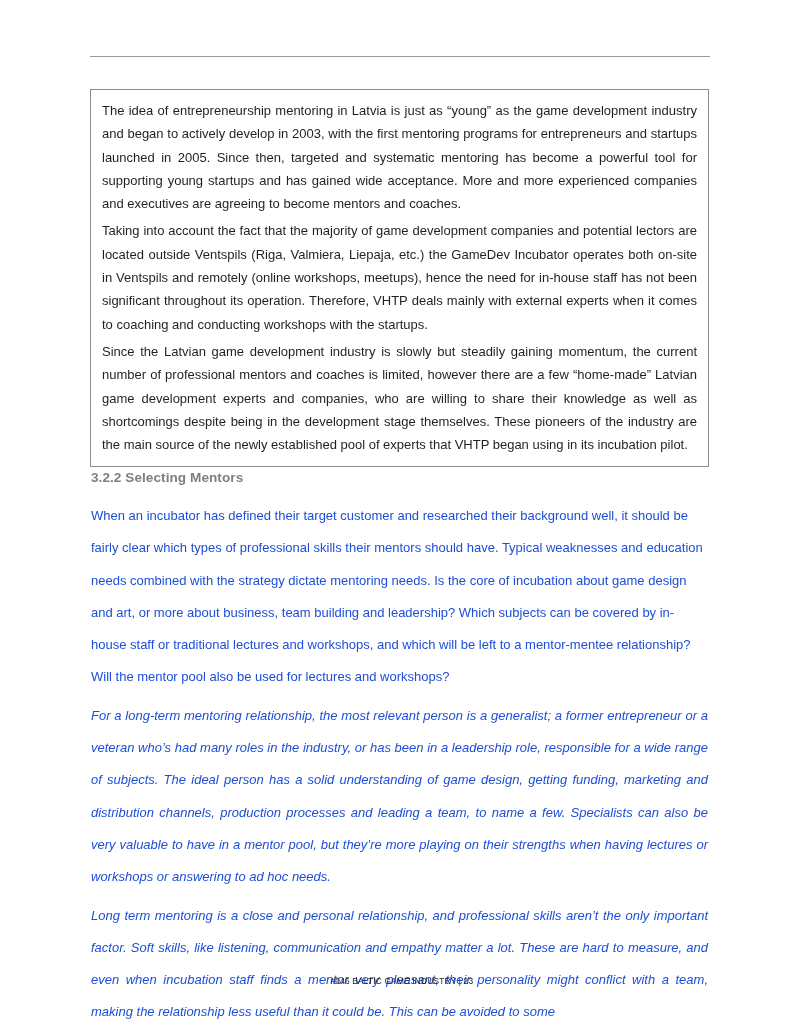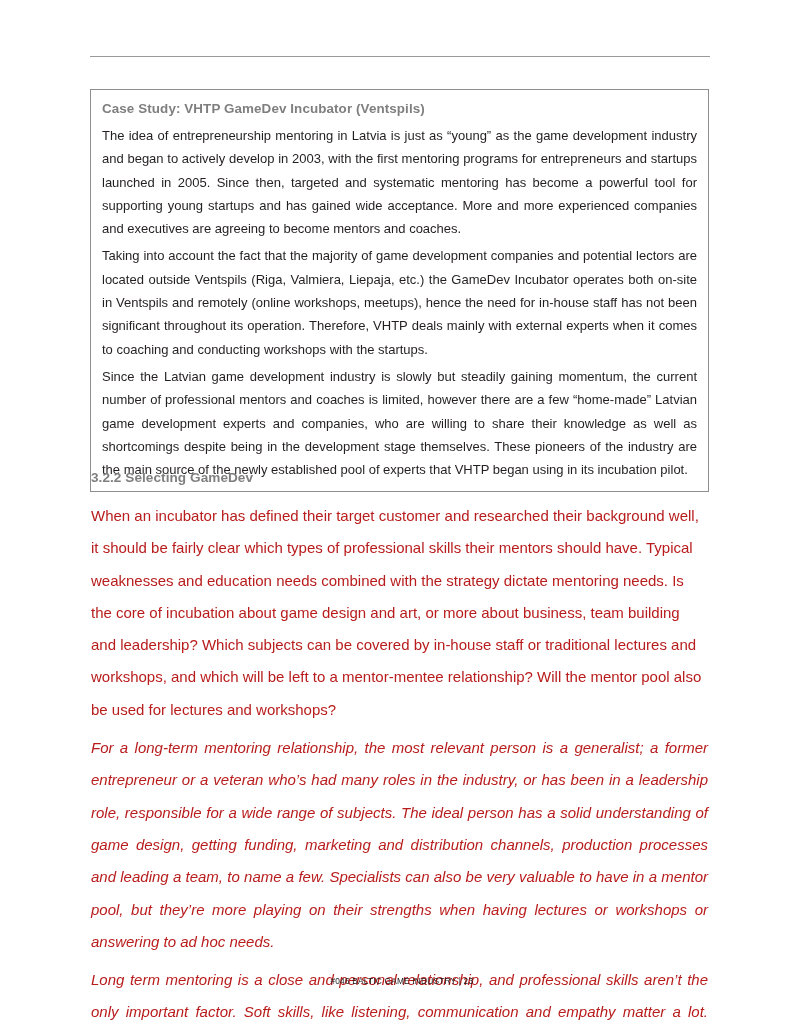--- a/index.html
+++ b/index.html
@@ -90,24 +90,24 @@
   }
 
   
   .body-col {
     position: absolute;
     left: 91px;
     top: 500px;
     width: 617px;
   }
   .body-para {
-    font-size: 15px;
+    font-size: 13px;
     line-height: 32.3px;
     margin: 0 0 6px 0;
-    color: #b91c1c;
+    color: #1d4ed8;
   }
   .body-para.justify { text-align: justify; font-style: italic; }
   .body-para.left { text-align: left; }
 
   
   .footer {
     position: absolute;
     left: 90px;
     top: 970px;
     width: 619px;
@@ -123,27 +123,26 @@
   }
 </style>
 </head>
 <body>
 
 <div class="page">
 
   <div class="header-rule"></div>
 
   <div class="case-box">
-    <p class="case-title">Case Study: VHTP GameDev Incubator (Ventspils)</p>
     <p class="case-para">The idea of entrepreneurship mentoring in Latvia is just as “young” as the game development industry and began to actively develop in 2003, with the first mentoring programs for entrepreneurs and startups launched in 2005. Since then, targeted and systematic mentoring has become a powerful tool for supporting young startups and has gained wide acceptance. More and more experienced companies and executives are agreeing to become mentors and coaches.</p>
     <p class="case-para">Taking into account the fact that the majority of game development companies and potential lectors are located outside Ventspils (Riga, Valmiera, Liepaja, etc.) the GameDev Incubator operates both on-site in Ventspils and remotely (online workshops, meetups), hence the need for in-house staff has not been significant throughout its operation. Therefore, VHTP deals mainly with external experts when it comes to coaching and conducting workshops with the startups.</p>
     <p class="case-para">Since the Latvian game development industry is slowly but steadily gaining momentum, the current number of professional mentors and coaches is limited, however there are a few “home-made” Latvian game development experts and companies, who are willing to share their knowledge as well as shortcomings despite being in the development stage themselves. These pioneers of the industry are the main source of the newly established pool of experts that VHTP began using in its incubation pilot.</p>
   </div>
 
-  <div class="section-heading">3.2.2 Selecting GameDev</div>
+  <div class="section-heading">3.2.2 Selecting Mentors</div>
 
   <div class="body-col">
     <p class="body-para left">When an incubator has defined their target customer and researched their background well, it should be fairly clear which types of professional skills their mentors should have. Typical weaknesses and education needs combined with the strategy dictate mentoring needs. Is the core of incubation about game design and art, or more about business, team building and leadership? Which subjects can be covered by in-house staff or traditional lectures and workshops, and which will be left to a mentor-mentee relationship? Will the mentor pool also be used for lectures and workshops?</p>
     <p class="body-para justify">For a long-term mentoring relationship, the most relevant person is a generalist; a former entrepreneur or a veteran who’s had many roles in the industry, or has been in a leadership role, responsible for a wide range of subjects. The ideal person has a solid understanding of game design, getting funding, marketing and distribution channels, production processes and leading a team, to name a few. Specialists can also be very valuable to have in a mentor pool, but they’re more playing on their strengths when having lectures or workshops or answering to ad hoc needs.</p>
     <p class="body-para justify">Long term mentoring is a close and personal relationship, and professional skills aren’t the only important factor. Soft skills, like listening, communication and empathy matter a lot. These are hard to measure, and even when incubation staff finds a mentor very pleasant, their personality might conflict with a team, making the relationship less useful than it could be. This can be avoided to some</p>
   </div>
 
   <div class="footer">
     <span class="footer-text">#046 BALTIC GAME INDUSTRY | 23</span>
   </div>

